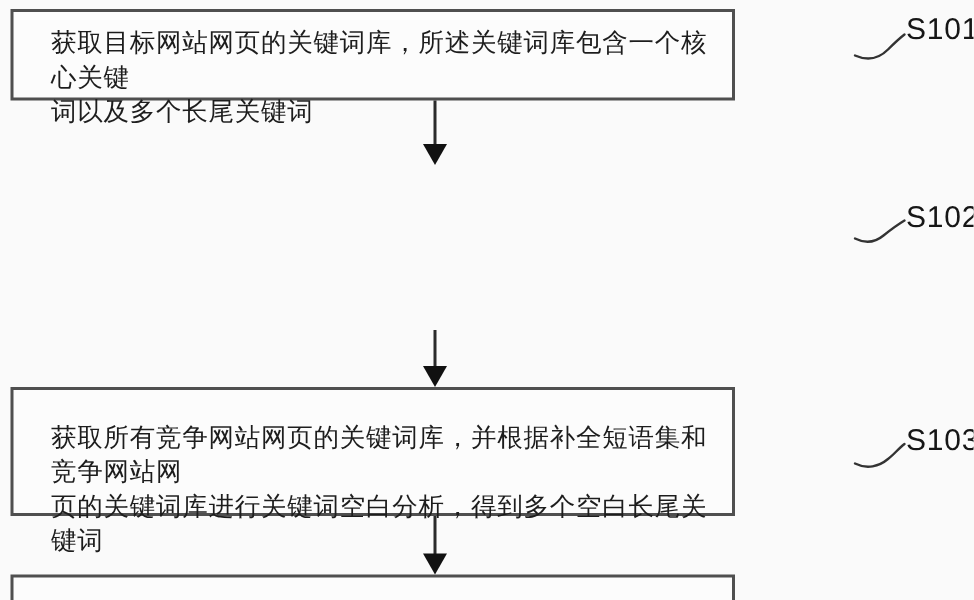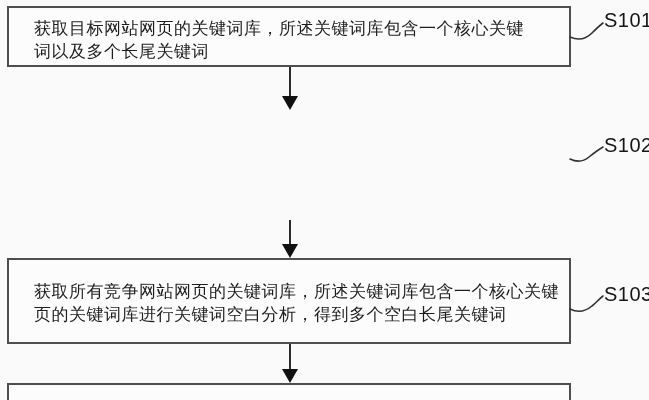--- a/index.html
+++ b/index.html
@@ -14,21 +14,21 @@
   }
   .stage {
     position: absolute;
     top: 0; left: 0;
     width: 649px;
     height: 400px;
   }
   .flow-box {
     position: absolute;
     left: 7px;
-    width: 564px;
+    width: 483px;
     border: 2px solid #4f4f4f;
     background: #fcfcfc;
     box-sizing: border-box;
   }
   .box-s101 { top: 6px;   height: 61px;  }
   .box-s102 { top: 110px; height: 110px; }
   .box-s103 { top: 258px; height: 86px;  }
   .box-s104 { top: 383px; height: 40px;  }
   .box-text {
     font-family: "Liberation Serif", "DejaVu Serif", serif;
@@ -84,21 +84,21 @@
 
 <div class="stage">
 
   <div class="flow-box box-s101">
     <div class="box-text">获取目标网站网页的关键词库，所述关键词库包含一个核心关键
 词以及多个长尾关键词</div>
   </div>
 
 
   <div class="flow-box box-s103">
-    <div class="box-text">获取所有竞争网站网页的关键词库，所述关键词库包含一个核心关键
+    <div class="box-text">获取所有竞争网站网页的关键词库，并根据补全短语集和竞争网站网
 页的关键词库进行关键词空白分析，得到多个空白长尾关键词</div>
   </div>
 
   <div class="flow-box box-s104">
     <div class="box-text"></div>
   </div>
 
   <div class="step-label label-s101">S101</div>
   <div class="step-label label-s102">S102</div>
   <div class="step-label label-s103">S103</div>

